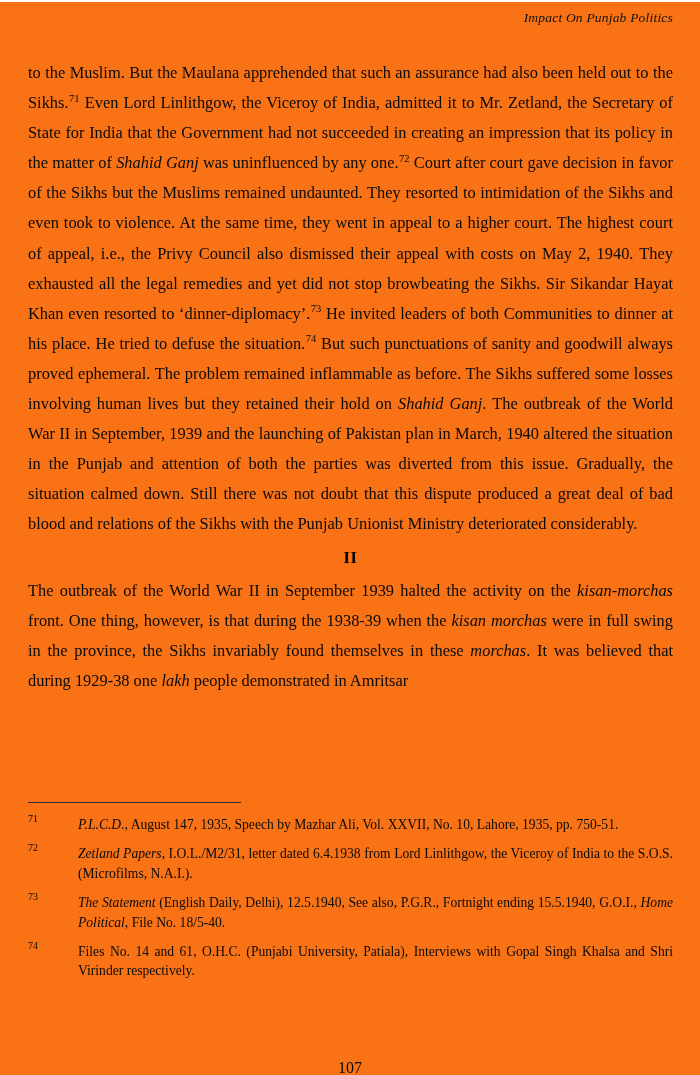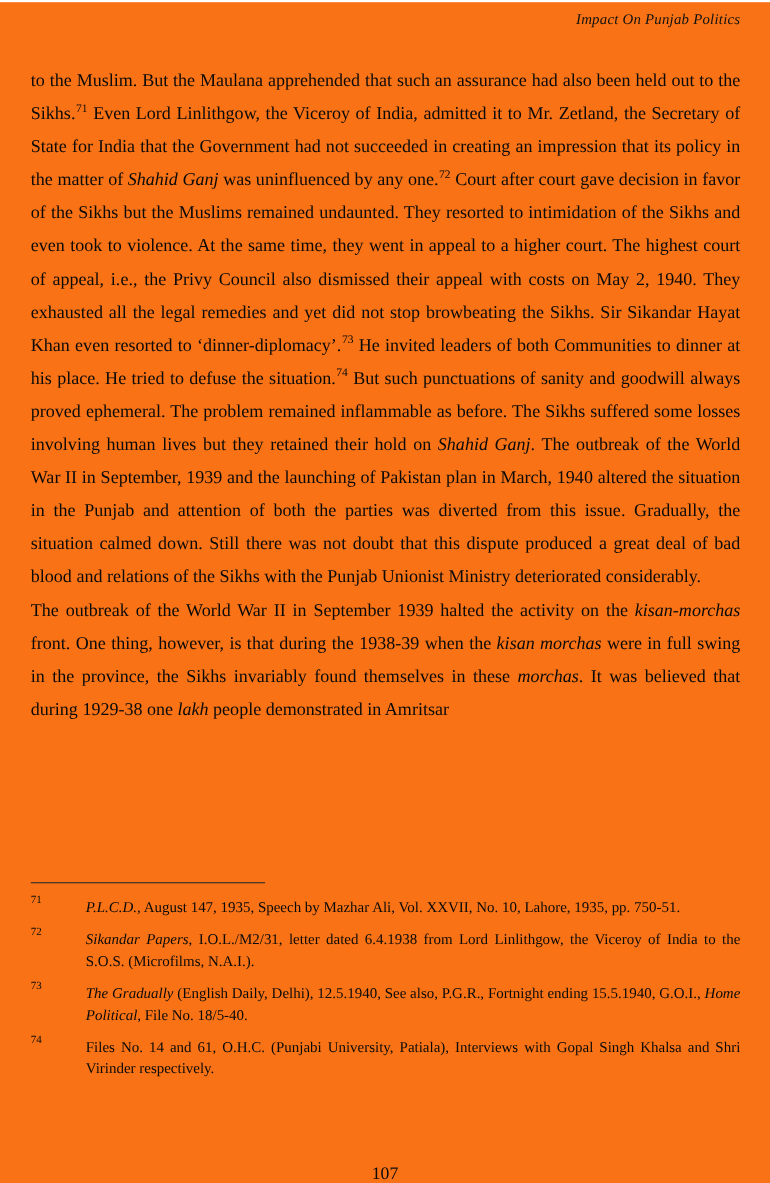--- a/index.html
+++ b/index.html
@@ -130,41 +130,42 @@
 <div class="page">
 
   <div class="running-header">
     <span>Impact On Punjab Politics</span>
   </div>
 
   <div class="content">
 
     <p class="body-para"><span>to the Muslim. But the Maulana apprehended that such an assurance had also been held out to the Sikhs.</span><sup class="fn-ref">71</sup><span> Even Lord Linlithgow, the Viceroy of India, admitted it to Mr. Zetland, the Secretary of State for India that the Government had not succeeded in creating an impression that its policy in the matter of </span><i>Shahid Ganj</i><span> was uninfluenced by any one.</span><sup class="fn-ref">72</sup><span> Court after court gave decision in favor of the Sikhs but the Muslims remained undaunted. They resorted to intimidation of the Sikhs and even took to violence. At the same time, they went in appeal to a higher court. The highest court of appeal, i.e., the Privy Council also dismissed their appeal with costs on May 2, 1940. They exhausted all the legal remedies and yet did not stop browbeating the Sikhs. Sir Sikandar Hayat Khan even resorted to ‘dinner-diplomacy’.</span><sup class="fn-ref">73</sup><span> He invited leaders of both Communities to dinner at his place. He tried to defuse the situation.</span><sup class="fn-ref">74</sup><span> But such punctuations of sanity and goodwill always proved ephemeral. The problem remained inflammable as before. The Sikhs suffered some losses involving human lives but they retained their hold on </span><i>Shahid Ganj</i><span>. The outbreak of the World War II in September, 1939 and the launching of Pakistan plan in March, 1940 altered the situation in the Punjab and attention of both the parties was diverted from this issue. Gradually, the situation calmed down. Still there was not doubt that this dispute produced a great deal of bad blood and relations of the Sikhs with the Punjab Unionist Ministry deteriorated considerably.</span></p>
 
+    <p class="section-mark">II</p>
 
     <p class="body-para second"><span>The outbreak of the World War II in September 1939 halted the activity on the </span><i>kisan-morchas</i><span> front. One thing, however, is that during the 1938-39 when the </span><i>kisan morchas</i><span> were in full swing in the province, the Sikhs invariably found themselves in these </span><i>morchas</i><span>. It was believed that during 1929-38 one </span><i>lakh</i><span> people demonstrated in Amritsar</span></p>
 
   </div>
 
   <div class="footnotes">
     <hr class="fn-rule">
 
     <div class="footnote">
       <span class="fn-num">71</span>
       <span class="fn-text"><i>P.L.C.D.,</i><span> August 147, 1935, Speech by Mazhar Ali, Vol. XXVII, No. 10, Lahore, 1935, pp. 750-51.</span></span>
     </div>
 
     <div class="footnote">
       <span class="fn-num">72</span>
-      <span class="fn-text"><i>Sikandar Papers</i><span>, I.O.L./M2/31, letter dated 6.4.1938 from Lord Linlithgow, the Viceroy of India to the S.O.S. (Microfilms, N.A.I.).</span></span>
+      <span class="fn-text"><i>Zetland Papers</i><span>, I.O.L./M2/31, letter dated 6.4.1938 from Lord Linlithgow, the Viceroy of India to the S.O.S. (Microfilms, N.A.I.).</span></span>
     </div>
 
     <div class="footnote">
       <span class="fn-num">73</span>
-      <span class="fn-text"><i>The Gradually</i><span> (English Daily, Delhi), 12.5.1940, See also, P.G.R., Fortnight ending 15.5.1940, G.O.I., </span><i>Home Political</i><span>, File No. 18/5-40.</span></span>
+      <span class="fn-text"><i>The Statement</i><span> (English Daily, Delhi), 12.5.1940, See also, P.G.R., Fortnight ending 15.5.1940, G.O.I., </span><i>Home Political</i><span>, File No. 18/5-40.</span></span>
     </div>
 
     <div class="footnote">
       <span class="fn-num">74</span>
       <span class="fn-text">Files No. 14 and 61, O.H.C. (Punjabi University, Patiala), Interviews with Gopal Singh Khalsa and Shri Virinder respectively.</span>
     </div>
   </div>
 
   <div class="page-number">107</div>
 

